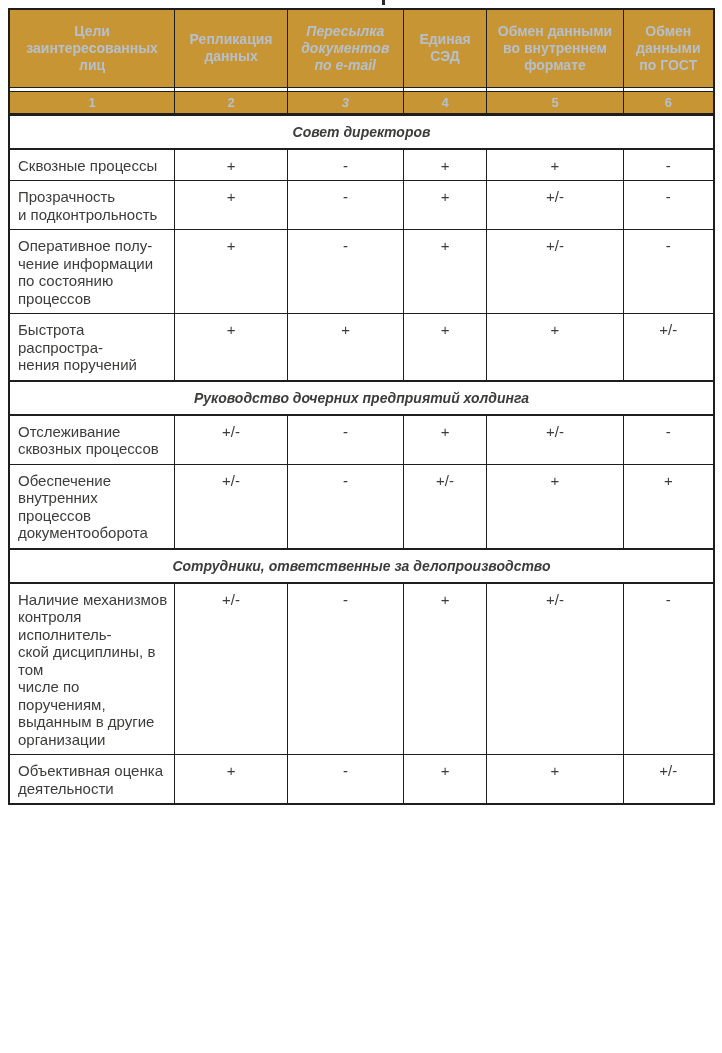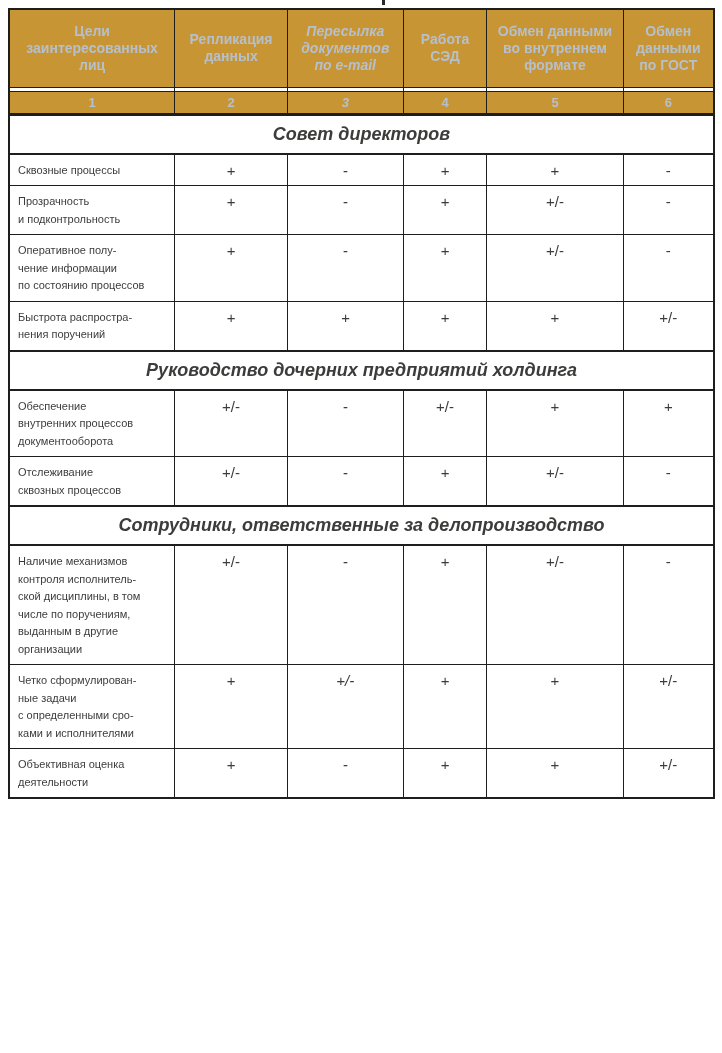--- a/index.html
+++ b/index.html
@@ -39,27 +39,27 @@
     border-bottom:1.5px solid var(--border);
   }
   tr.nums td{
     background:var(--header-bg);color:var(--header-text);
     font-weight:bold;font-size:13px;text-align:center;
     height:23px;padding:2px;
     border-bottom:3px solid var(--border);
   }
   tr.section td{
     text-align:center;font-style:italic;font-weight:bold;
-    font-size:18px;padding:8px 4px;background:#ffffff;
+    font-size:14px;padding:8px 4px;background:#ffffff;
     border-top:2px solid var(--border);
     border-bottom:2px solid var(--border);
   }
   td.goal{
     text-align:left;vertical-align:top;
-    font-size:11px;line-height:17.5px;
+    font-size:15px;line-height:17.5px;
     padding:7px 4px 6px 8px;white-space:pre-line;
     color:var(--body-text);
   }
   td.val{
     text-align:center;vertical-align:top;
     font-size:15px;line-height:17px;padding:7px 2px 6px;
     color:var(--body-text);
   }
 </style>
 </head>
@@ -71,21 +71,21 @@
   <thead>
     <tr class="head">
       <th class="c1">Цели
 заинтересованных
 лиц</th>
       <th class="c2">Репликация
 данных</th>
       <th class="c3">Пересылка
 документов
 по e-mail</th>
-      <th class="c4">Работа
+      <th class="c4">Единая
 СЭД</th>
       <th class="c5">Обмен данными
 во внутреннем
 формате</th>
       <th class="c6">Обмен
 данными
 по ГОСТ</th>
     </tr>
     <tr class="gaprow">
       <td class="c1"></td>
@@ -141,66 +141,55 @@
         <td class="val c2">+</td>
         <td class="val c3">+</td>
         <td class="val c4">+</td>
         <td class="val c5">+</td>
         <td class="val c6">+/-</td>
       </tr>
       <tr class="section">
         <td colspan="6">Руководство дочерних предприятий холдинга</td>
       </tr>
       <tr>
+        <td class="goal c1">Отслеживание
+сквозных процессов</td>
+        <td class="val c2">+/-</td>
+        <td class="val c3">-</td>
+        <td class="val c4">+</td>
+        <td class="val c5">+/-</td>
+        <td class="val c6">-</td>
+      </tr>
+      <tr>
         <td class="goal c1">Обеспечение
 внутренних процессов
 документооборота</td>
         <td class="val c2">+/-</td>
         <td class="val c3">-</td>
         <td class="val c4">+/-</td>
         <td class="val c5">+</td>
         <td class="val c6">+</td>
-      </tr>
-      <tr>
-        <td class="goal c1">Отслеживание
-сквозных процессов</td>
-        <td class="val c2">+/-</td>
-        <td class="val c3">-</td>
-        <td class="val c4">+</td>
-        <td class="val c5">+/-</td>
-        <td class="val c6">-</td>
       </tr>
       <tr class="section">
         <td colspan="6">Сотрудники, ответственные за делопроизводство</td>
       </tr>
       <tr>
         <td class="goal c1">Наличие механизмов
 контроля исполнитель-
 ской дисциплины, в том
 числе по поручениям,
 выданным в другие
 организации</td>
         <td class="val c2">+/-</td>
         <td class="val c3">-</td>
         <td class="val c4">+</td>
         <td class="val c5">+/-</td>
         <td class="val c6">-</td>
       </tr>
       <tr>
-        <td class="goal c1">Четко сформулирован-
-ные задачи
-с определенными сро-
-ками и исполнителями</td>
-        <td class="val c2">+</td>
-        <td class="val c3">+/-</td>
-        <td class="val c4">+</td>
-        <td class="val c5">+</td>
-        <td class="val c6">+/-</td>
-      </tr>
-      <tr>
         <td class="goal c1">Объективная оценка
 деятельности</td>
         <td class="val c2">+</td>
         <td class="val c3">-</td>
         <td class="val c4">+</td>
         <td class="val c5">+</td>
         <td class="val c6">+/-</td>
       </tr>
     </tbody>
 </table>

